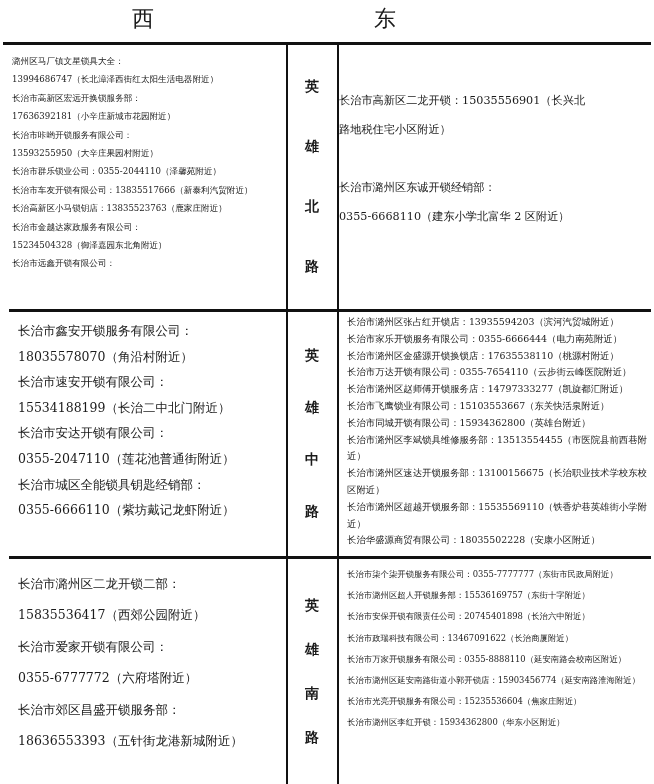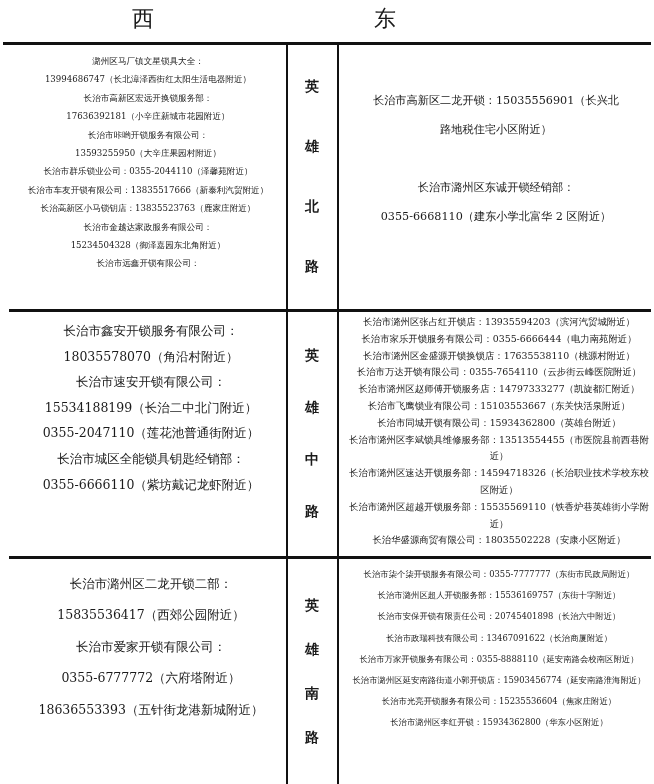--- a/index.html
+++ b/index.html
@@ -47,21 +47,20 @@
       background: #111;
     }
     .vline {
       position: absolute;
       width: 2px;
       background: #111;
     }
     .cell {
       position: absolute;
       box-sizing: border-box;
-      text-align: center;
     }
     .road {
       position: absolute;
       left: 288px;
       width: 48px;
       display: flex;
       flex-direction: column;
       align-items: center;
       justify-content: center;
       font-weight: bold;
@@ -129,33 +128,34 @@
   <p>长治市远鑫开锁有限公司：</p>
 </div>
 
 <div class="road" style="top:45px; height:264px; gap:42px;">
   <span>英</span>
   <span>雄</span>
   <span>北</span>
   <span>路</span>
 </div>
 
-<div class="cell east-north" style="left:348px; top:86px; width:296px;">
+<div class="cell east-north" style="left:339px; top:86px; width:296px;">
   <p>长治市高新区二龙开锁：15035556901（长兴北</p>
   <p>路地税住宅小区附近）</p>
   <p style="height:29px;"></p>
   <p>长治市潞州区东诚开锁经销部：</p>
   <p>0355-6668110（建东小学北富华 2 区附近）</p>
 </div>
 
 <div class="cell west-large" style="left:18px; top:318px; width:266px;">
   <p>长治市鑫安开锁服务有限公司：</p>
   <p>18035578070（角沿村附近）</p>
   <p>长治市速安开锁有限公司：</p>
   <p>15534188199（长治二中北门附近）</p>
+  <p>长治市安达开锁有限公司：</p>
   <p>0355-2047110（莲花池普通街附近）</p>
   <p>长治市城区全能锁具钥匙经销部：</p>
   <p>0355-6666110（紫坊戴记龙虾附近）</p>
 </div>
 
 <div class="road" style="top:312px; height:244px; gap:34px;">
   <span>英</span>
   <span>雄</span>
   <span>中</span>
   <span>路</span>
@@ -163,30 +163,31 @@
 
 <div class="cell east-mid" style="left:347px; top:314px; width:304px;">
   <p>长治市潞州区张占红开锁店：13935594203（滨河汽贸城附近）</p>
   <p>长治市家乐开锁服务有限公司：0355-6666444（电力南苑附近）</p>
   <p>长治市潞州区金盛源开锁换锁店：17635538110（桃源村附近）</p>
   <p>长治市万达开锁有限公司：0355-7654110（云步街云峰医院附近）</p>
   <p>长治市潞州区赵师傅开锁服务店：14797333277（凯旋都汇附近）</p>
   <p>长治市飞鹰锁业有限公司：15103553667（东关快活泉附近）</p>
   <p>长治市同城开锁有限公司：15934362800（英雄台附近）</p>
   <p>长治市潞州区李斌锁具维修服务部：13513554455（市医院县前西巷附近）</p>
-  <p>长治市潞州区速达开锁服务部：14594718326（长治职业技术学校东校区附近）</p>
+  <p>长治市潞州区速达开锁服务部：13100156675（长治职业技术学校东校区附近）</p>
   <p>长治市潞州区超越开锁服务部：15535569110（铁香炉巷英雄街小学附近）</p>
   <p>长治华盛源商贸有限公司：18035502228（安康小区附近）</p>
 </div>
 
 <div class="cell west-large" style="left:18px; top:568px; width:266px;">
   <p style="line-height:31.4px;">长治市潞州区二龙开锁二部：</p>
   <p style="line-height:31.4px;">15835536417（西郊公园附近）</p>
   <p style="line-height:31.4px;">长治市爱家开锁有限公司：</p>
   <p style="line-height:31.4px;">0355-6777772（六府塔附近）</p>
+  <p style="line-height:31.4px;">长治市郊区昌盛开锁服务部：</p>
   <p style="line-height:31.4px;">18636553393（五针街龙港新城附近）</p>
 </div>
 
 <div class="road" style="top:559px; height:225px; gap:26px;">
   <span>英</span>
   <span>雄</span>
   <span>南</span>
   <span>路</span>
 </div>
 

